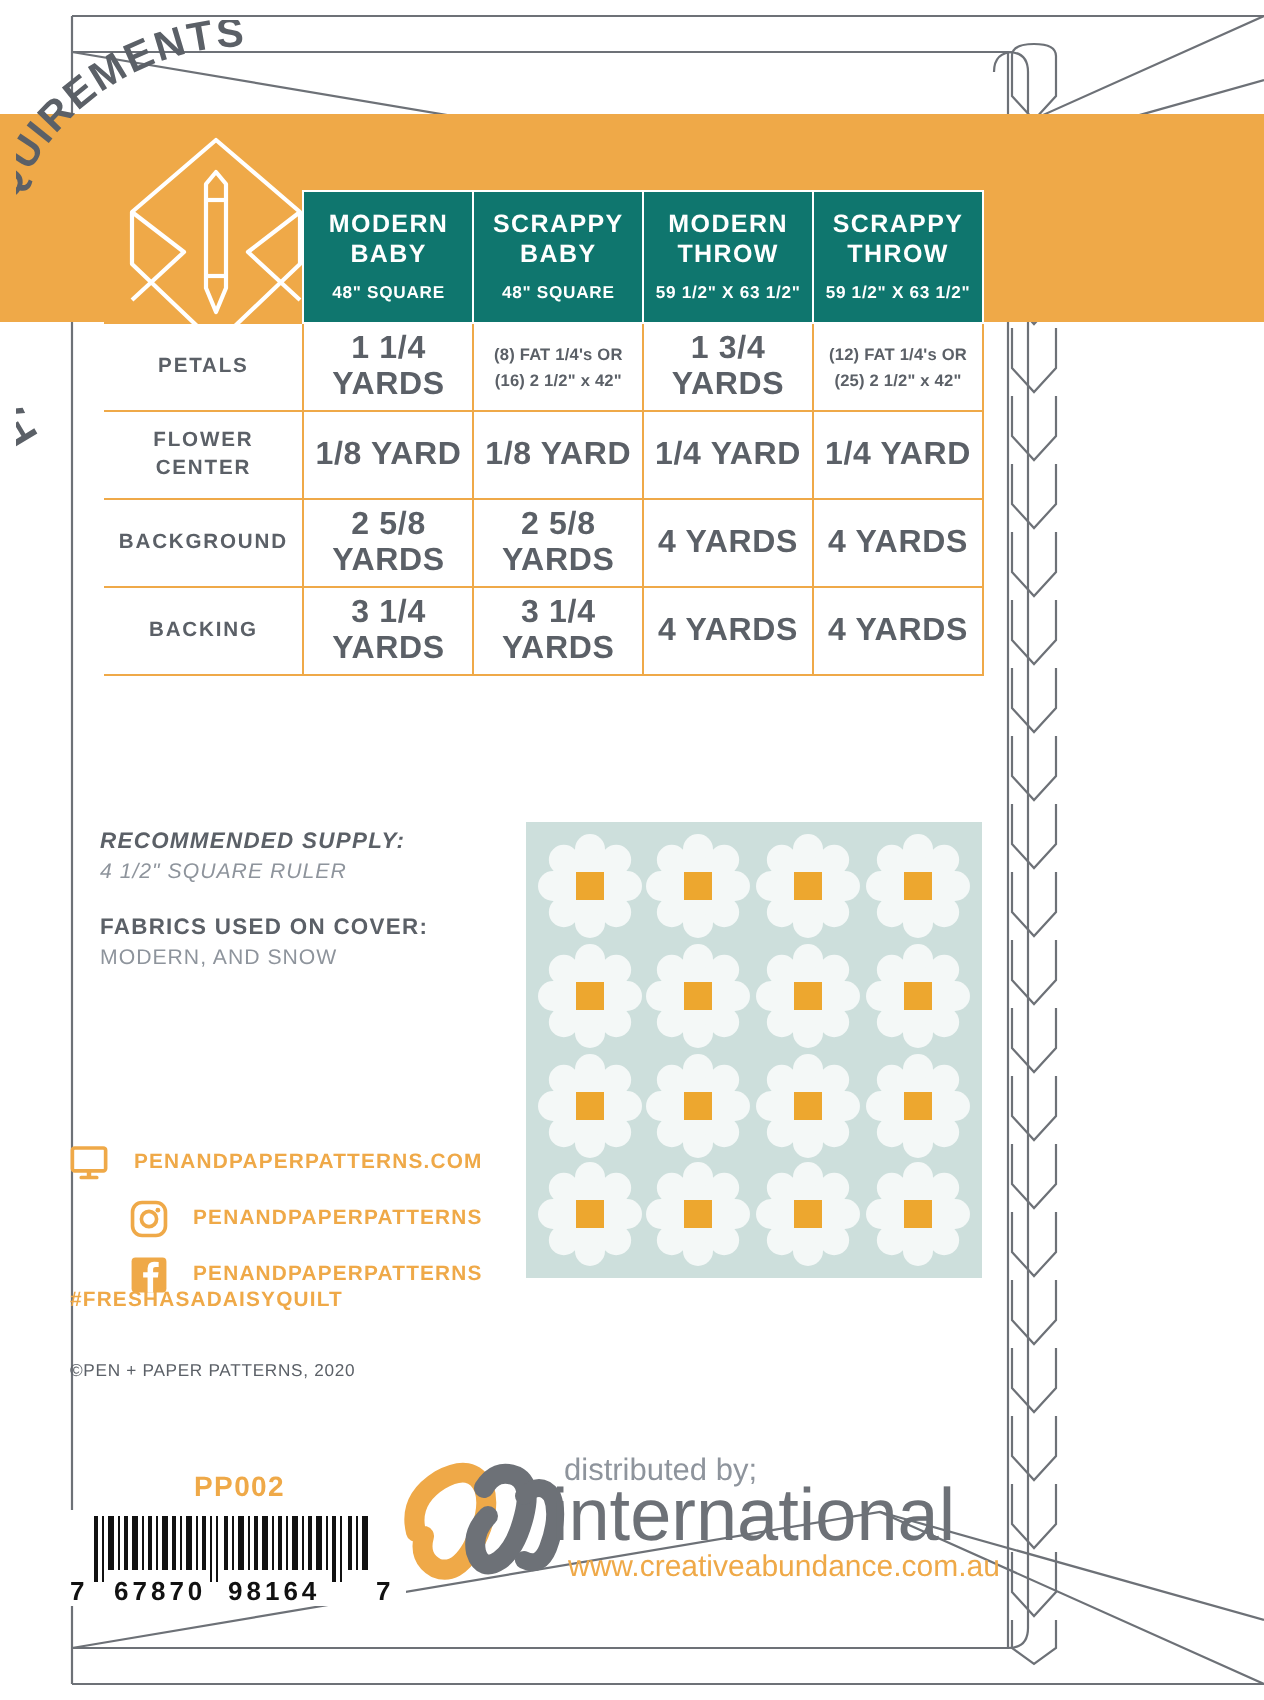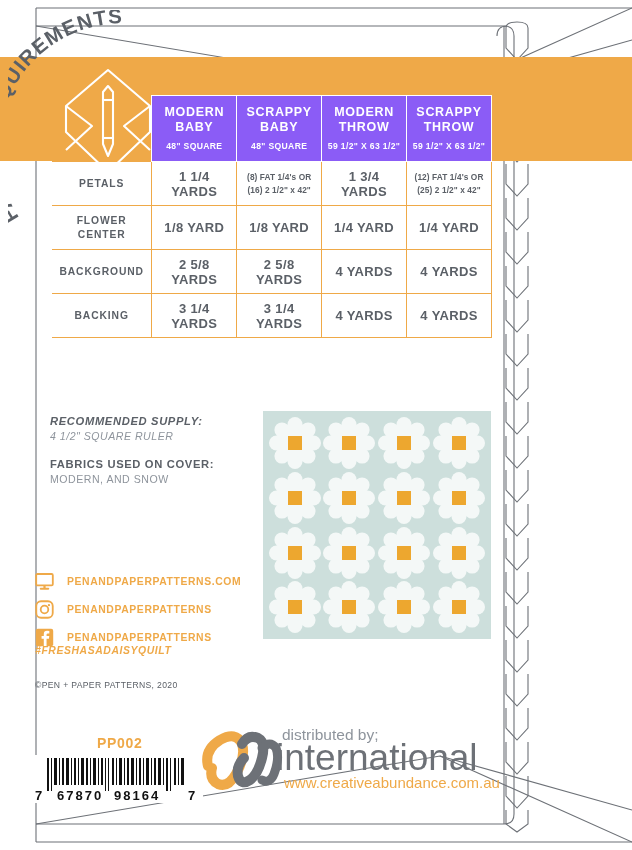--- a/index.html
+++ b/index.html
@@ -58,21 +58,21 @@
     border-collapse: collapse;
     z-index: 4;
   }
   #fabric-table td, #fabric-table th { padding: 0; }
 
   .hdr-blank { width: 100px; background: transparent; border: none; }
 
   .col-head {
     width: 85px;
     height: 66px;
-    background: #8b5cf6;
+    background: #0f766e;
     border: 1px solid #ffffff;
     color: #ffffff;
     text-align: center;
     vertical-align: middle;
     padding: 4px 2px 5px 2px !important;
   }
   .col-head .ch-name {
     display: block;
     font-size: 12.5px;
     font-weight: bold;
@@ -103,21 +103,21 @@
     line-height: 1.35;
   }
   #fabric-table tbody tr:first-child .row-label,
   #fabric-table tbody tr:first-child .cell { border-top: 1px solid #efa948; }
 
   .cell {
     width: 85px;
     height: 44px;
     text-align: center;
     vertical-align: middle;
-    font-size: 13px;
+    font-size: 16px;
     font-weight: bold;
     letter-spacing: 0.35px;
     color: #5b6067;
     border: 1px solid #efa948;
     border-left: none;
     padding: 0 2px !important;
   }
   .cell.small {
     font-size: 8.3px;
     line-height: 1.45;
@@ -151,39 +151,39 @@
     z-index: 4;
   }
 
   
   #social { position: absolute; left: 35px; top: 569px; z-index: 4; }
   .social-row {
     display: flex;
     align-items: center;
     height: 25px;
     margin-bottom: 3px;
+    justify-content: flex-end;
   }
   .social-icon { width: 19px; height: 19px; flex: 0 0 19px; }
   .social-label {
     margin-left: 13px;
     font-size: 10.4px;
     font-weight: bold;
     letter-spacing: 0.6px;
     color: #efa948;
     white-space: nowrap;
   }
   #hashtag {
     position: absolute;
     left: 35px; top: 645px;
     font-size: 10.4px;
     font-weight: bold;
     letter-spacing: 0.6px;
     color: #efa948;
     z-index: 4;
-    font-style: italic;
   }
   #copyright {
     position: absolute;
     left: 35px; top: 680px;
     font-size: 8.6px;
     font-weight: normal;
     letter-spacing: 0.35px;
     color: #5b6067;
     z-index: 4;
   }

